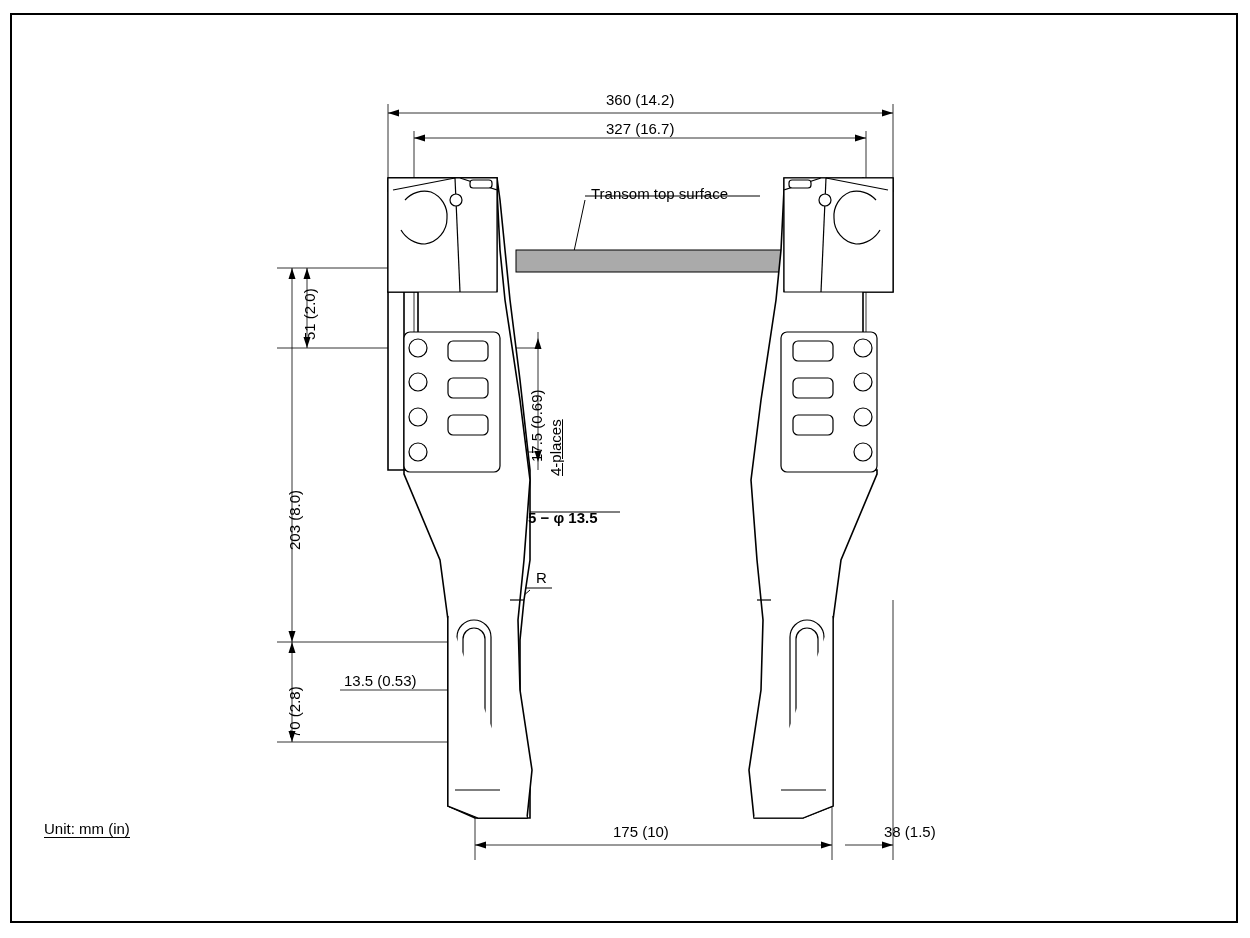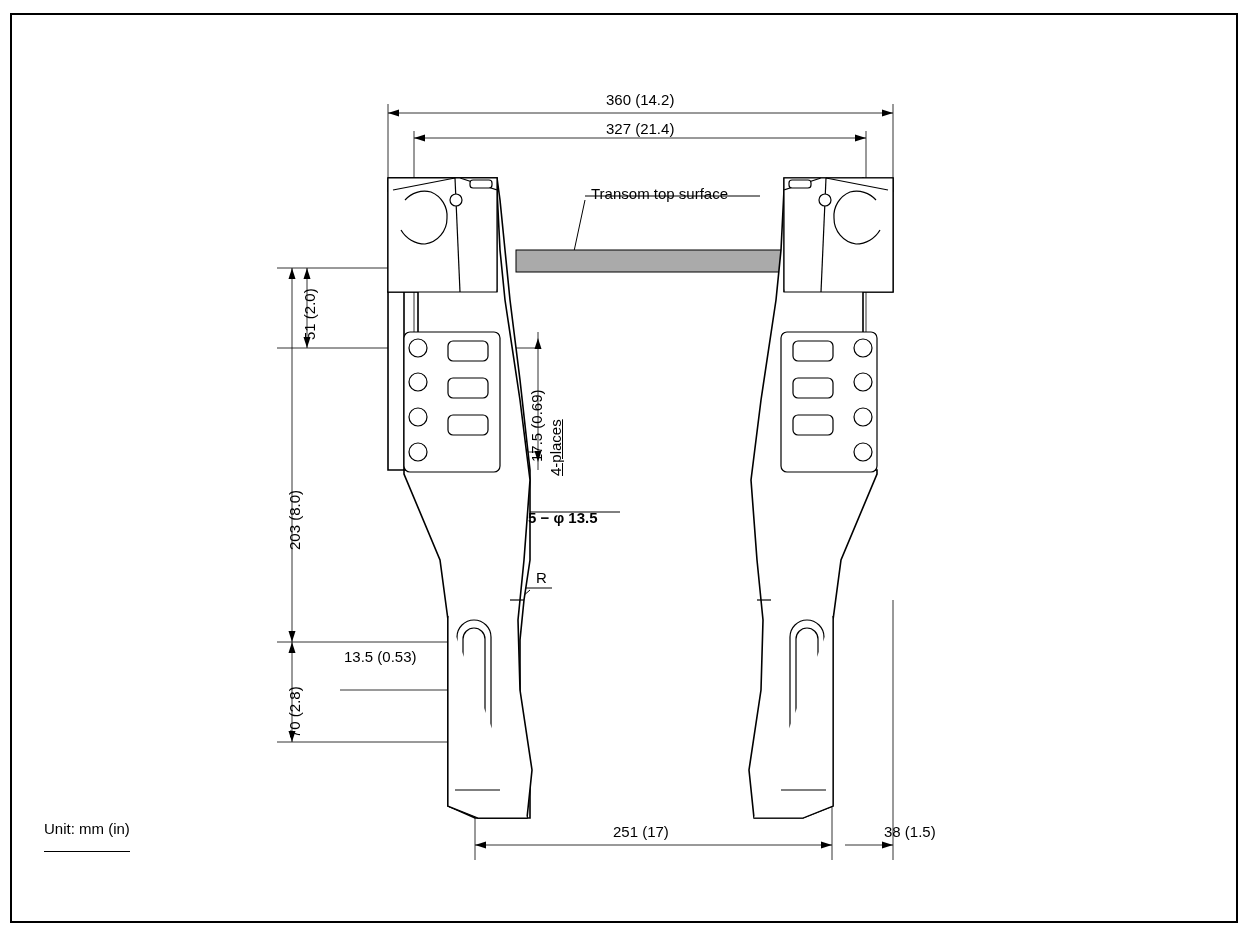--- a/index.html
+++ b/index.html
@@ -36,21 +36,21 @@
   .lbl.vert {
     transform-origin: 0 0;
     transform: rotate(-90deg);
   }
   .unit {
     position: absolute;
     left: 44px;
     top: 820px;
     font-size: 15px;
     border-bottom: 1px solid #000;
-    padding-bottom: 14px;
+    padding-bottom: 0;
     white-space: nowrap;
   }
   svg.draw {
     position: absolute;
     left: 0;
     top: 0;
     width: 1250px;
     height: 938px;
   }
   .ln { stroke: #000; stroke-width: 1; fill: none; }
@@ -274,39 +274,39 @@
       <rect class="part-in" x="463" y="628" width="22" height="124" rx="11"></rect>
       <path class="part-in" d="M448 616 L448 806 L478 818 L527 818"></path>
       <path class="part-in" d="M500 790 L455 790"></path>
       <path class="part-in" d="M524 600 L510 600"></path>
     </g>
 
   </svg>
 
   <div class="lbl" style="left:606px; top:92px;">360 (14.2)</div>
 
-  <div class="lbl" style="left:606px; top:121px;">327 (21.4)</div>
+  <div class="lbl" style="left:606px; top:121px;">327 (16.7)</div>
 
   <div class="lbl" style="left:584px; top:186px;margin-left:7px;">Transom top surface</div>
 
   <div class="lbl vert" style="left:302px; top:340px;">51 (2.0)</div>
 
   <div class="lbl vert" style="left:287px; top:550px;">203 (8.0)</div>
 
   <div class="lbl vert" style="left:287px; top:738px;">70 (2.8)</div>
 
   <div class="lbl vert" style="left:529px; top:462px;">17.5 (0.69)</div>
 
   <div class="lbl vert" style="left:548px; top:476px; text-decoration: underline;">4-places</div>
 
   <div class="lbl" style="left:528px; top:510px;font-weight:bold;">5 − φ 13.5</div>
 
   <div class="lbl" style="left:536px; top:570px;">R</div>
 
-  <div class="lbl" style="left:344px; top:649px;">13.5 (0.53)</div>
-
-  <div class="lbl" style="left:613px; top:824px;">251 (17)</div>
+  <div class="lbl" style="left:344px; top:673px;">13.5 (0.53)</div>
+
+  <div class="lbl" style="left:613px; top:824px;">175 (10)</div>
 
   <div class="lbl" style="left:884px; top:824px;">38 (1.5)</div>
 
   <div class="unit">Unit: mm (in)</div>
 
 </div>
 
 </body></html>

